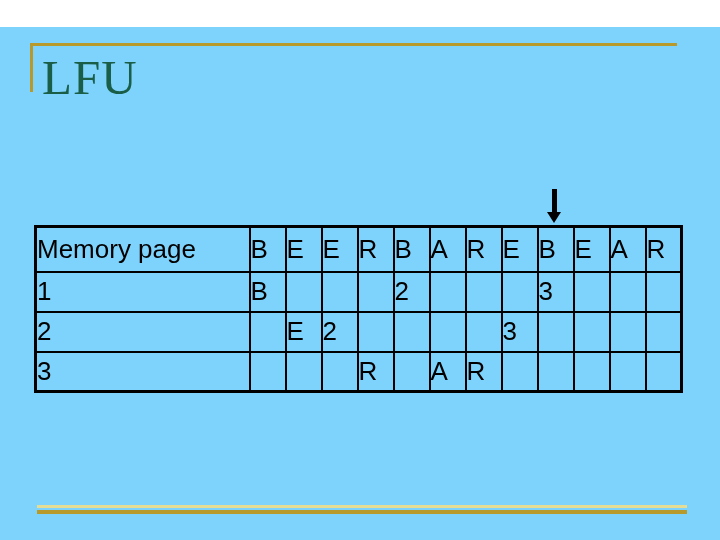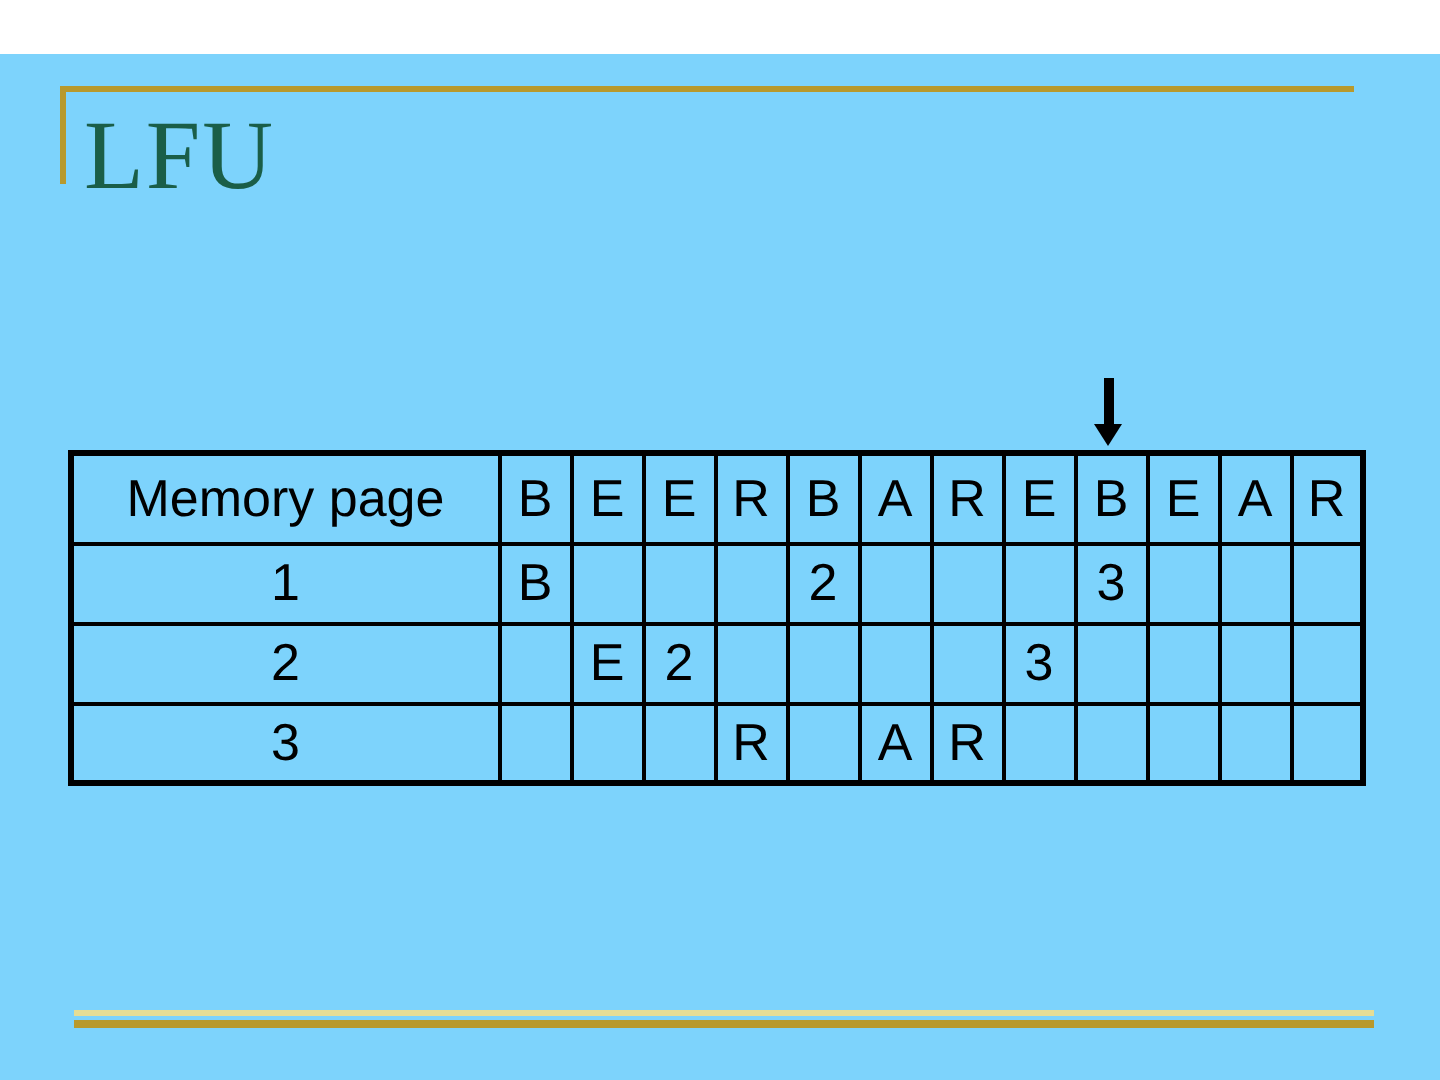--- a/index.html
+++ b/index.html
@@ -55,21 +55,21 @@
 
   
   .lfu-table {
     position: absolute; left: 34px; top: 198px;
     border-collapse: collapse;
     table-layout: fixed;
     border: 3px solid #000;
   }
   .lfu-table td {
     border: 2px solid #000;
-    text-align: center;
+    text-align: left;
     vertical-align: middle;
     height: 40px;
     font-size: 26px;
     color: #000;
     overflow: hidden;
   }
   .lfu-table tr:first-child td { height: 45px; }
   .label-cell { width: 214px; }
   .letter-cell { width: 36px; }
 

